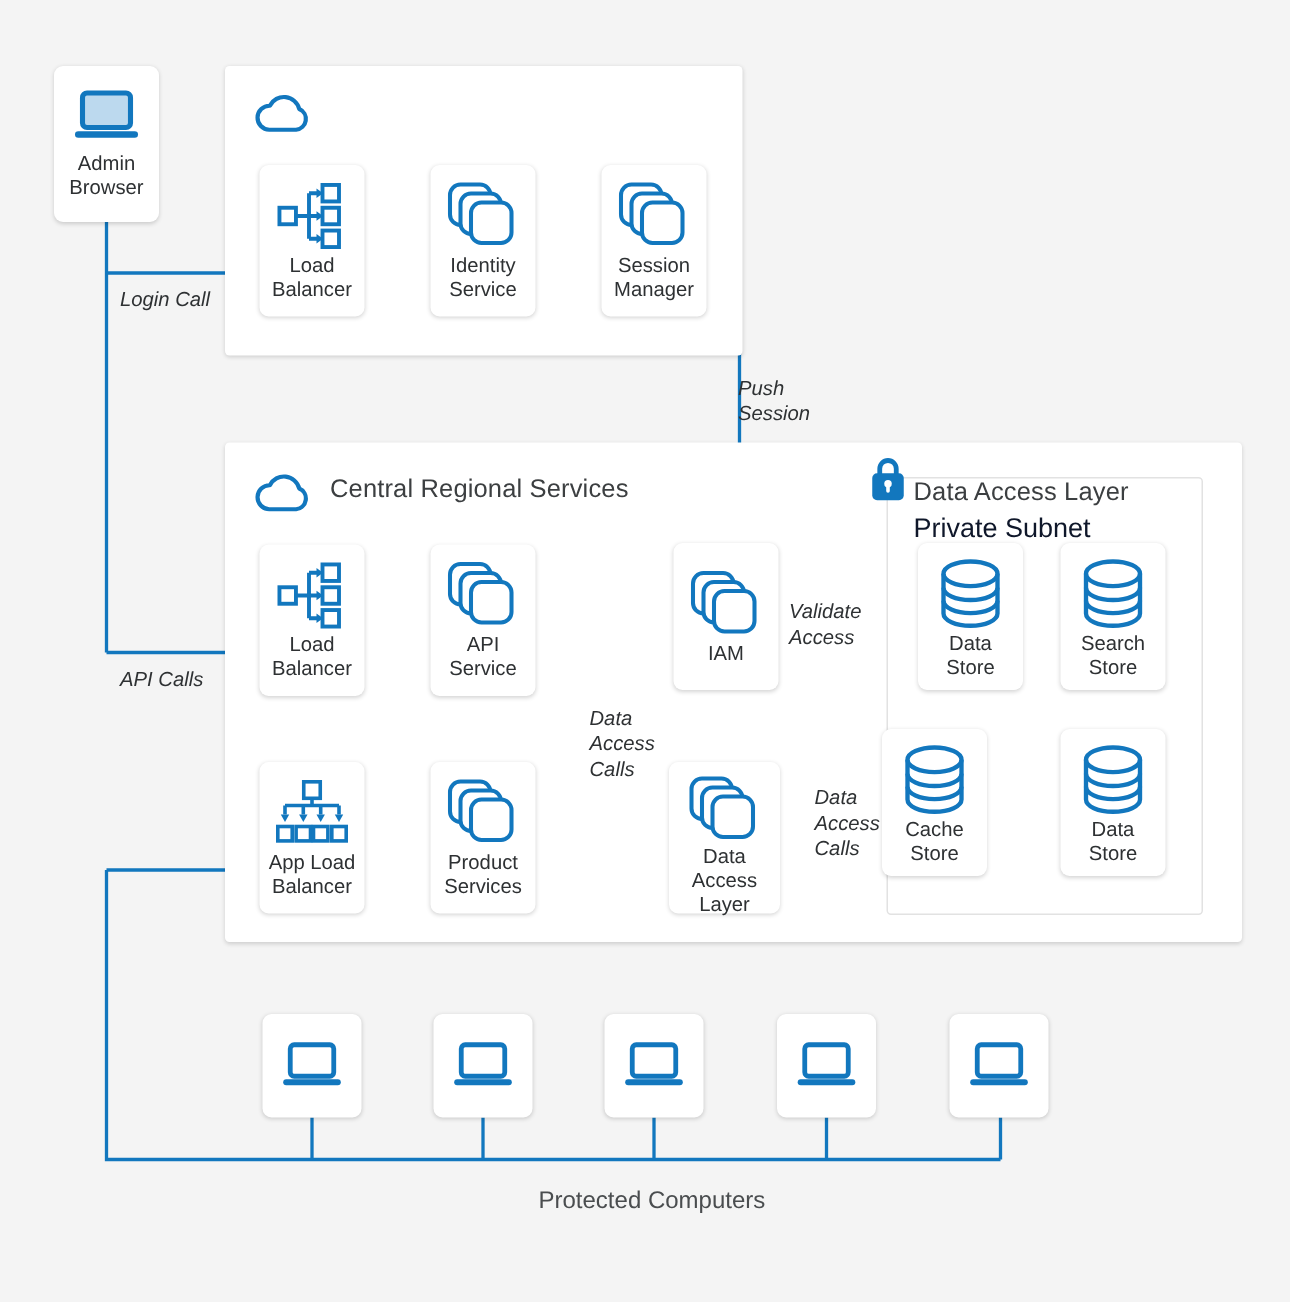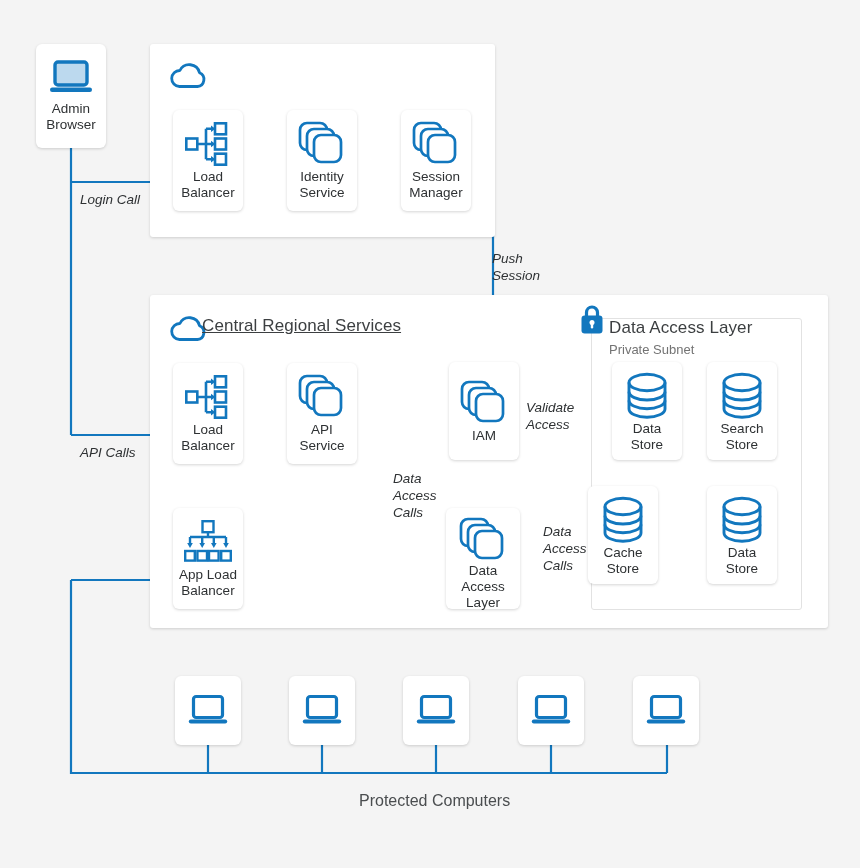--- a/index.html
+++ b/index.html
@@ -23,22 +23,22 @@
   }
   .group-title{
     position:absolute;
     color:#3c3f41;
     font-size:17px;
     letter-spacing:.1px;
     white-space:nowrap;
   }
   .group-sub{
     position:absolute;
-    color:#737373;
-    font-size:13px;
+    color:#0f172a;
+    font-size:18px;
     white-space:nowrap;
   }
   .subnet{
     position:absolute;
     background:#ffffff;
     border:1px solid #e2e2e2;
     border-radius:3px;
   }
 
   
@@ -202,21 +202,21 @@
     <div class="lbl">Session
 Manager</div>
   </div>
 
   <div class="group" style="left:150px;top:295px;width:678px;height:333px;"></div>
   <div class="ic" style="position:absolute;left:170px;top:315px;">
     <svg width="36" height="27" viewBox="0 0 36 27">
       <path d="M9.5,24.5 a8,8 0 0 1 0.4,-16 a10.5,10.5 0 0 1 19.6,2.2 a7.2,7.2 0 0 1 -2.1,13.8 Z" fill="none" stroke="#1277be" stroke-width="2.8" stroke-linejoin="round"></path>
     </svg>
   </div>
-  <div class="group-title" style="left:202px;top:316px;text-decoration:underline;">Central Regional Services</div>
+  <div class="group-title" style="left:220px;top:316px;">Central Regional Services</div>
 
   <div class="node" style="left:173px;top:363px;width:70px;height:101px;padding-top:9px;">
     <div class="ic" style="height:50px;">
       <svg width="46" height="44" viewBox="0 0 46 44">
         <g fill="none" stroke="#1277be" stroke-width="2.6">
           <rect x="1.3" y="16.5" width="11" height="11"></rect>
           <rect x="30" y="1.3" width="11" height="11"></rect>
           <rect x="30" y="16.5" width="11" height="11"></rect>
           <rect x="30" y="31.7" width="11" height="11"></rect>
           <path d="M12.3,22 L21,22 M21,6.8 L21,37.2 M21,6.8 L27,6.8 M21,22 L27,22 M21,37.2 L27,37.2"></path>
@@ -262,20 +262,33 @@
           <path d="M15.4,23 L21,23 L18.2,28 Z"></path>
           <path d="M27,23 L32.6,23 L29.8,28 Z"></path>
           <path d="M39.2,23 L44.8,23 L42,28 Z"></path>
         </g>
       </svg>
     </div>
     <div class="lbl">App Load
 Balancer</div>
   </div>
 
+  <div class="node" style="left:287px;top:508px;width:70px;height:101px;padding-top:9px;">
+    <div class="ic" style="height:50px;">
+      <svg width="48" height="46" viewBox="0 0 48 46">
+        <g fill="#ffffff" stroke="#1277be" stroke-width="2.7">
+          <rect x="2" y="2" width="27" height="27" rx="7"></rect>
+          <rect x="9" y="8" width="27" height="27" rx="7"></rect>
+          <rect x="16" y="14" width="27" height="27" rx="7"></rect>
+        </g>
+      </svg>
+    </div>
+    <div class="lbl">Product
+Services</div>
+  </div>
 
   <div class="node" style="left:446px;top:508px;width:74px;height:101px;padding-top:9px;">
     <div class="ic" style="height:50px;">
       <svg width="48" height="46" viewBox="0 0 48 46">
         <g fill="#ffffff" stroke="#1277be" stroke-width="2.7">
           <rect x="2" y="2" width="27" height="27" rx="7"></rect>
           <rect x="9" y="8" width="27" height="27" rx="7"></rect>
           <rect x="16" y="14" width="27" height="27" rx="7"></rect>
         </g>
       </svg>

